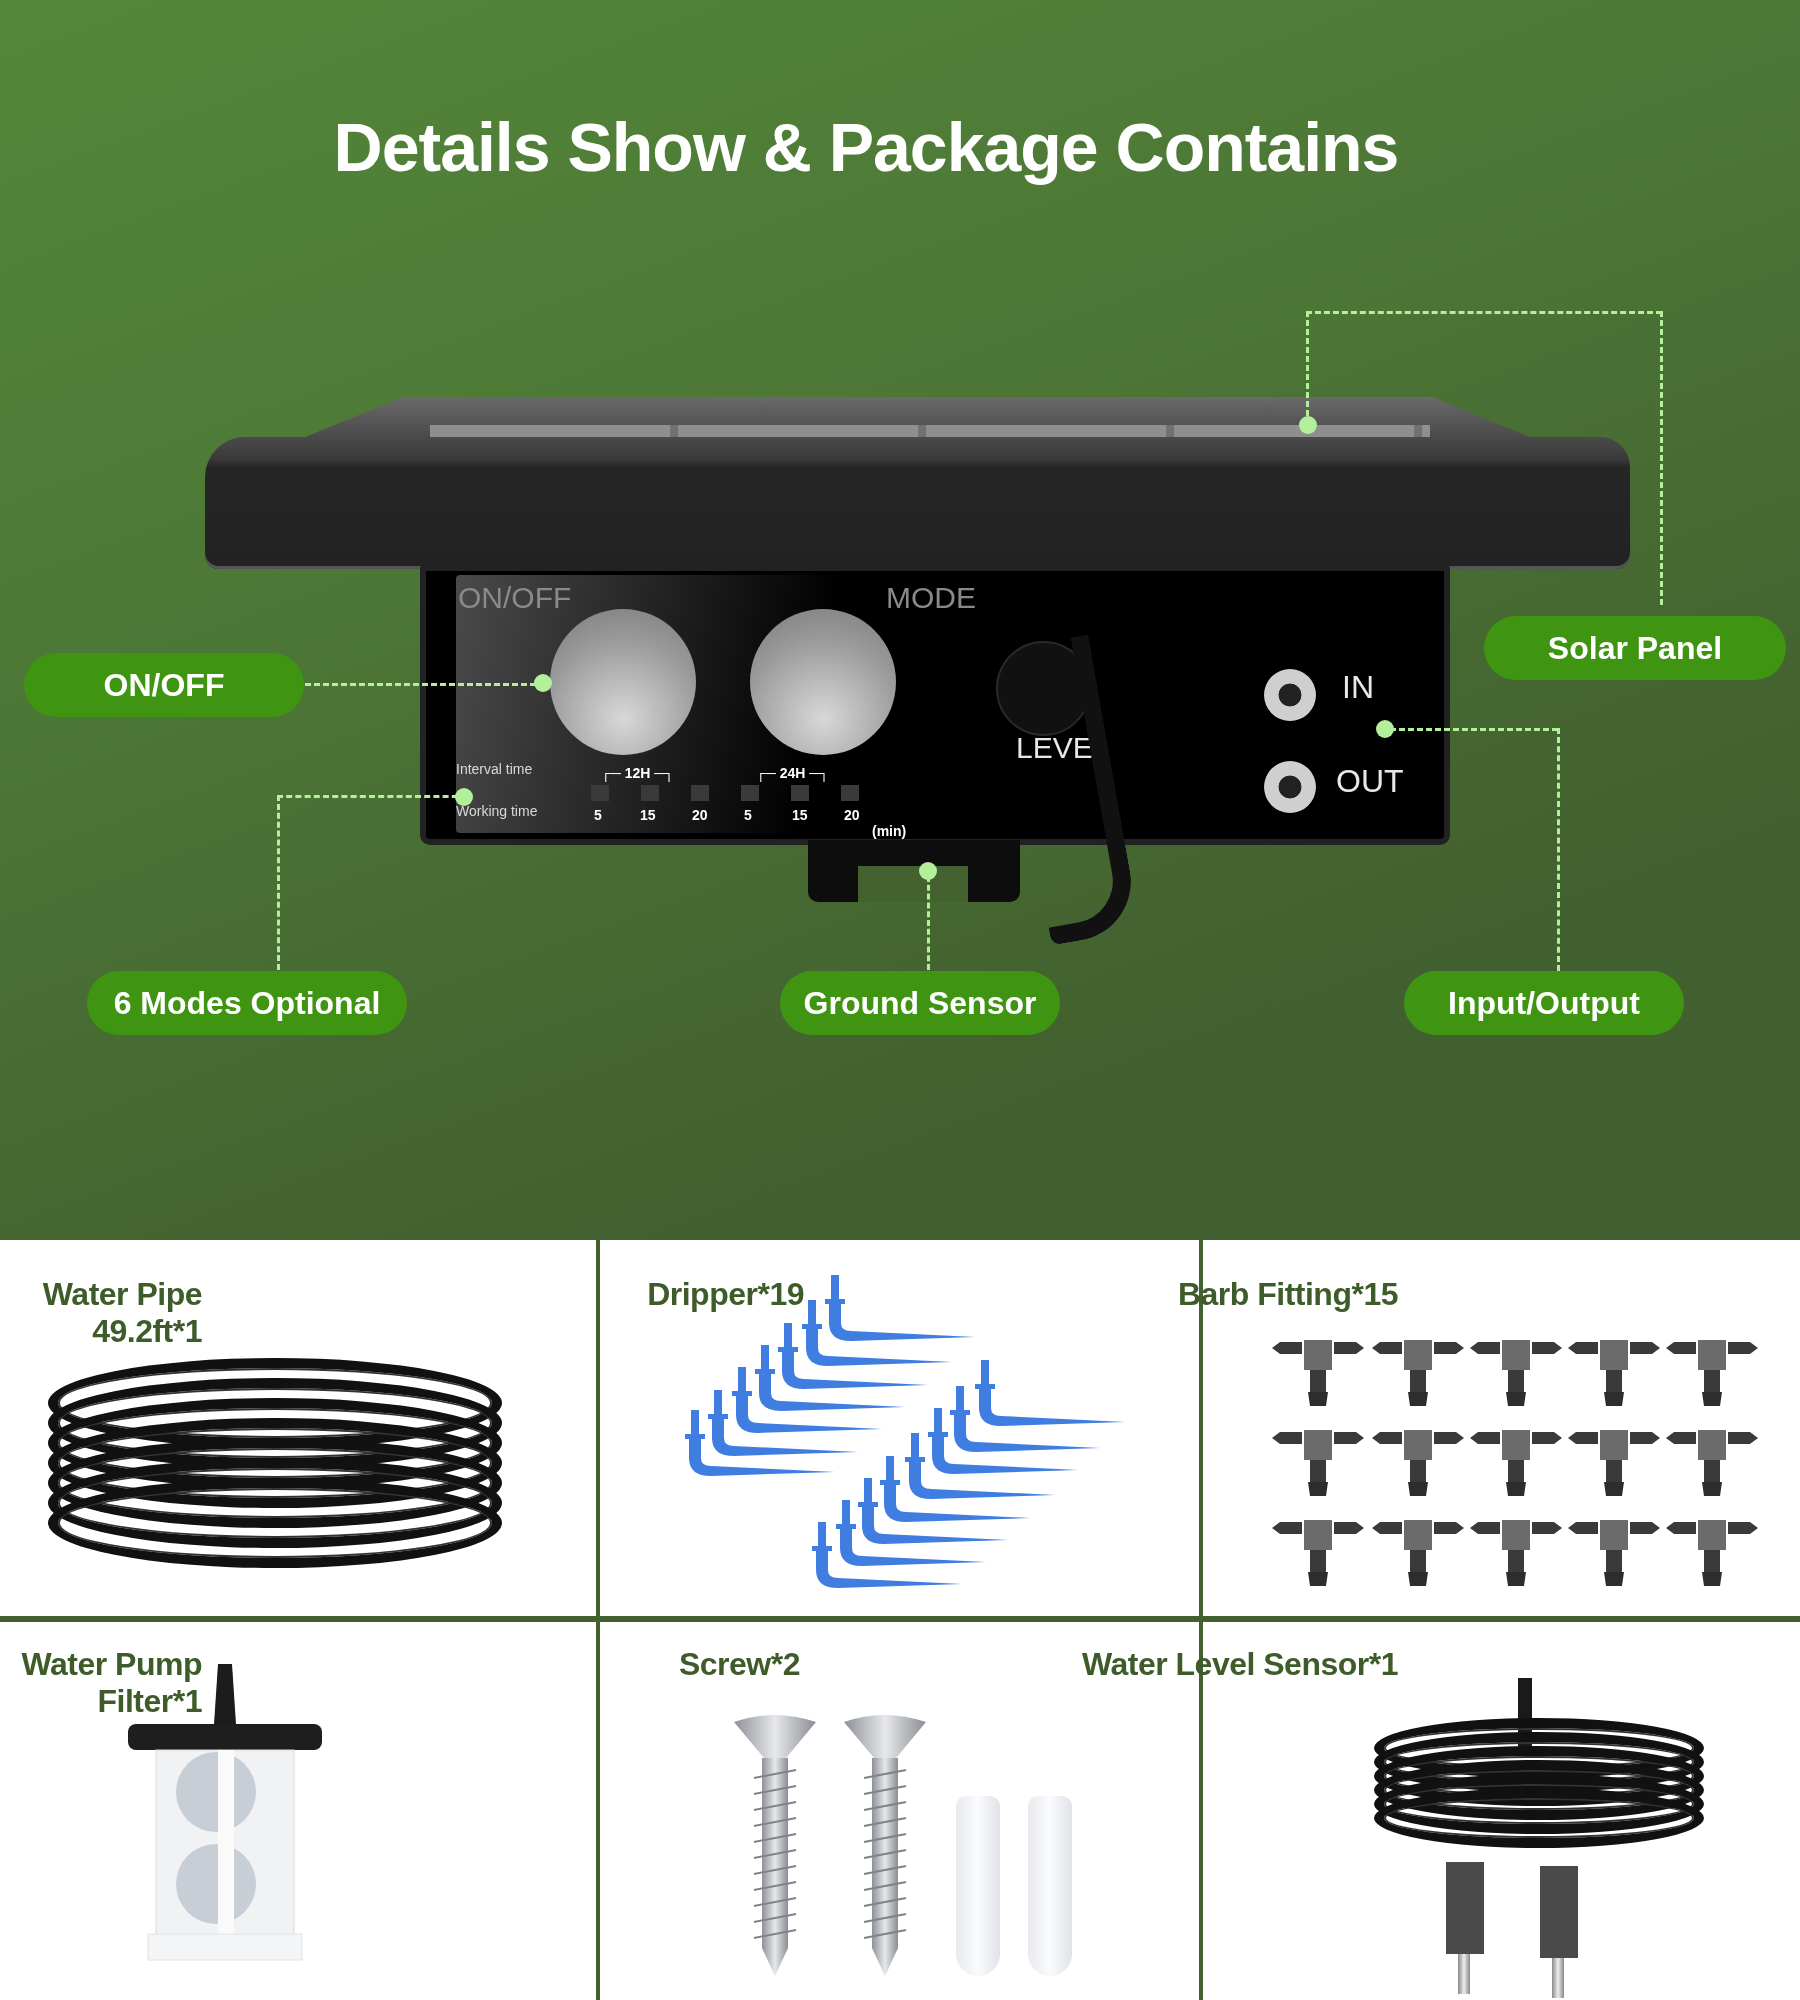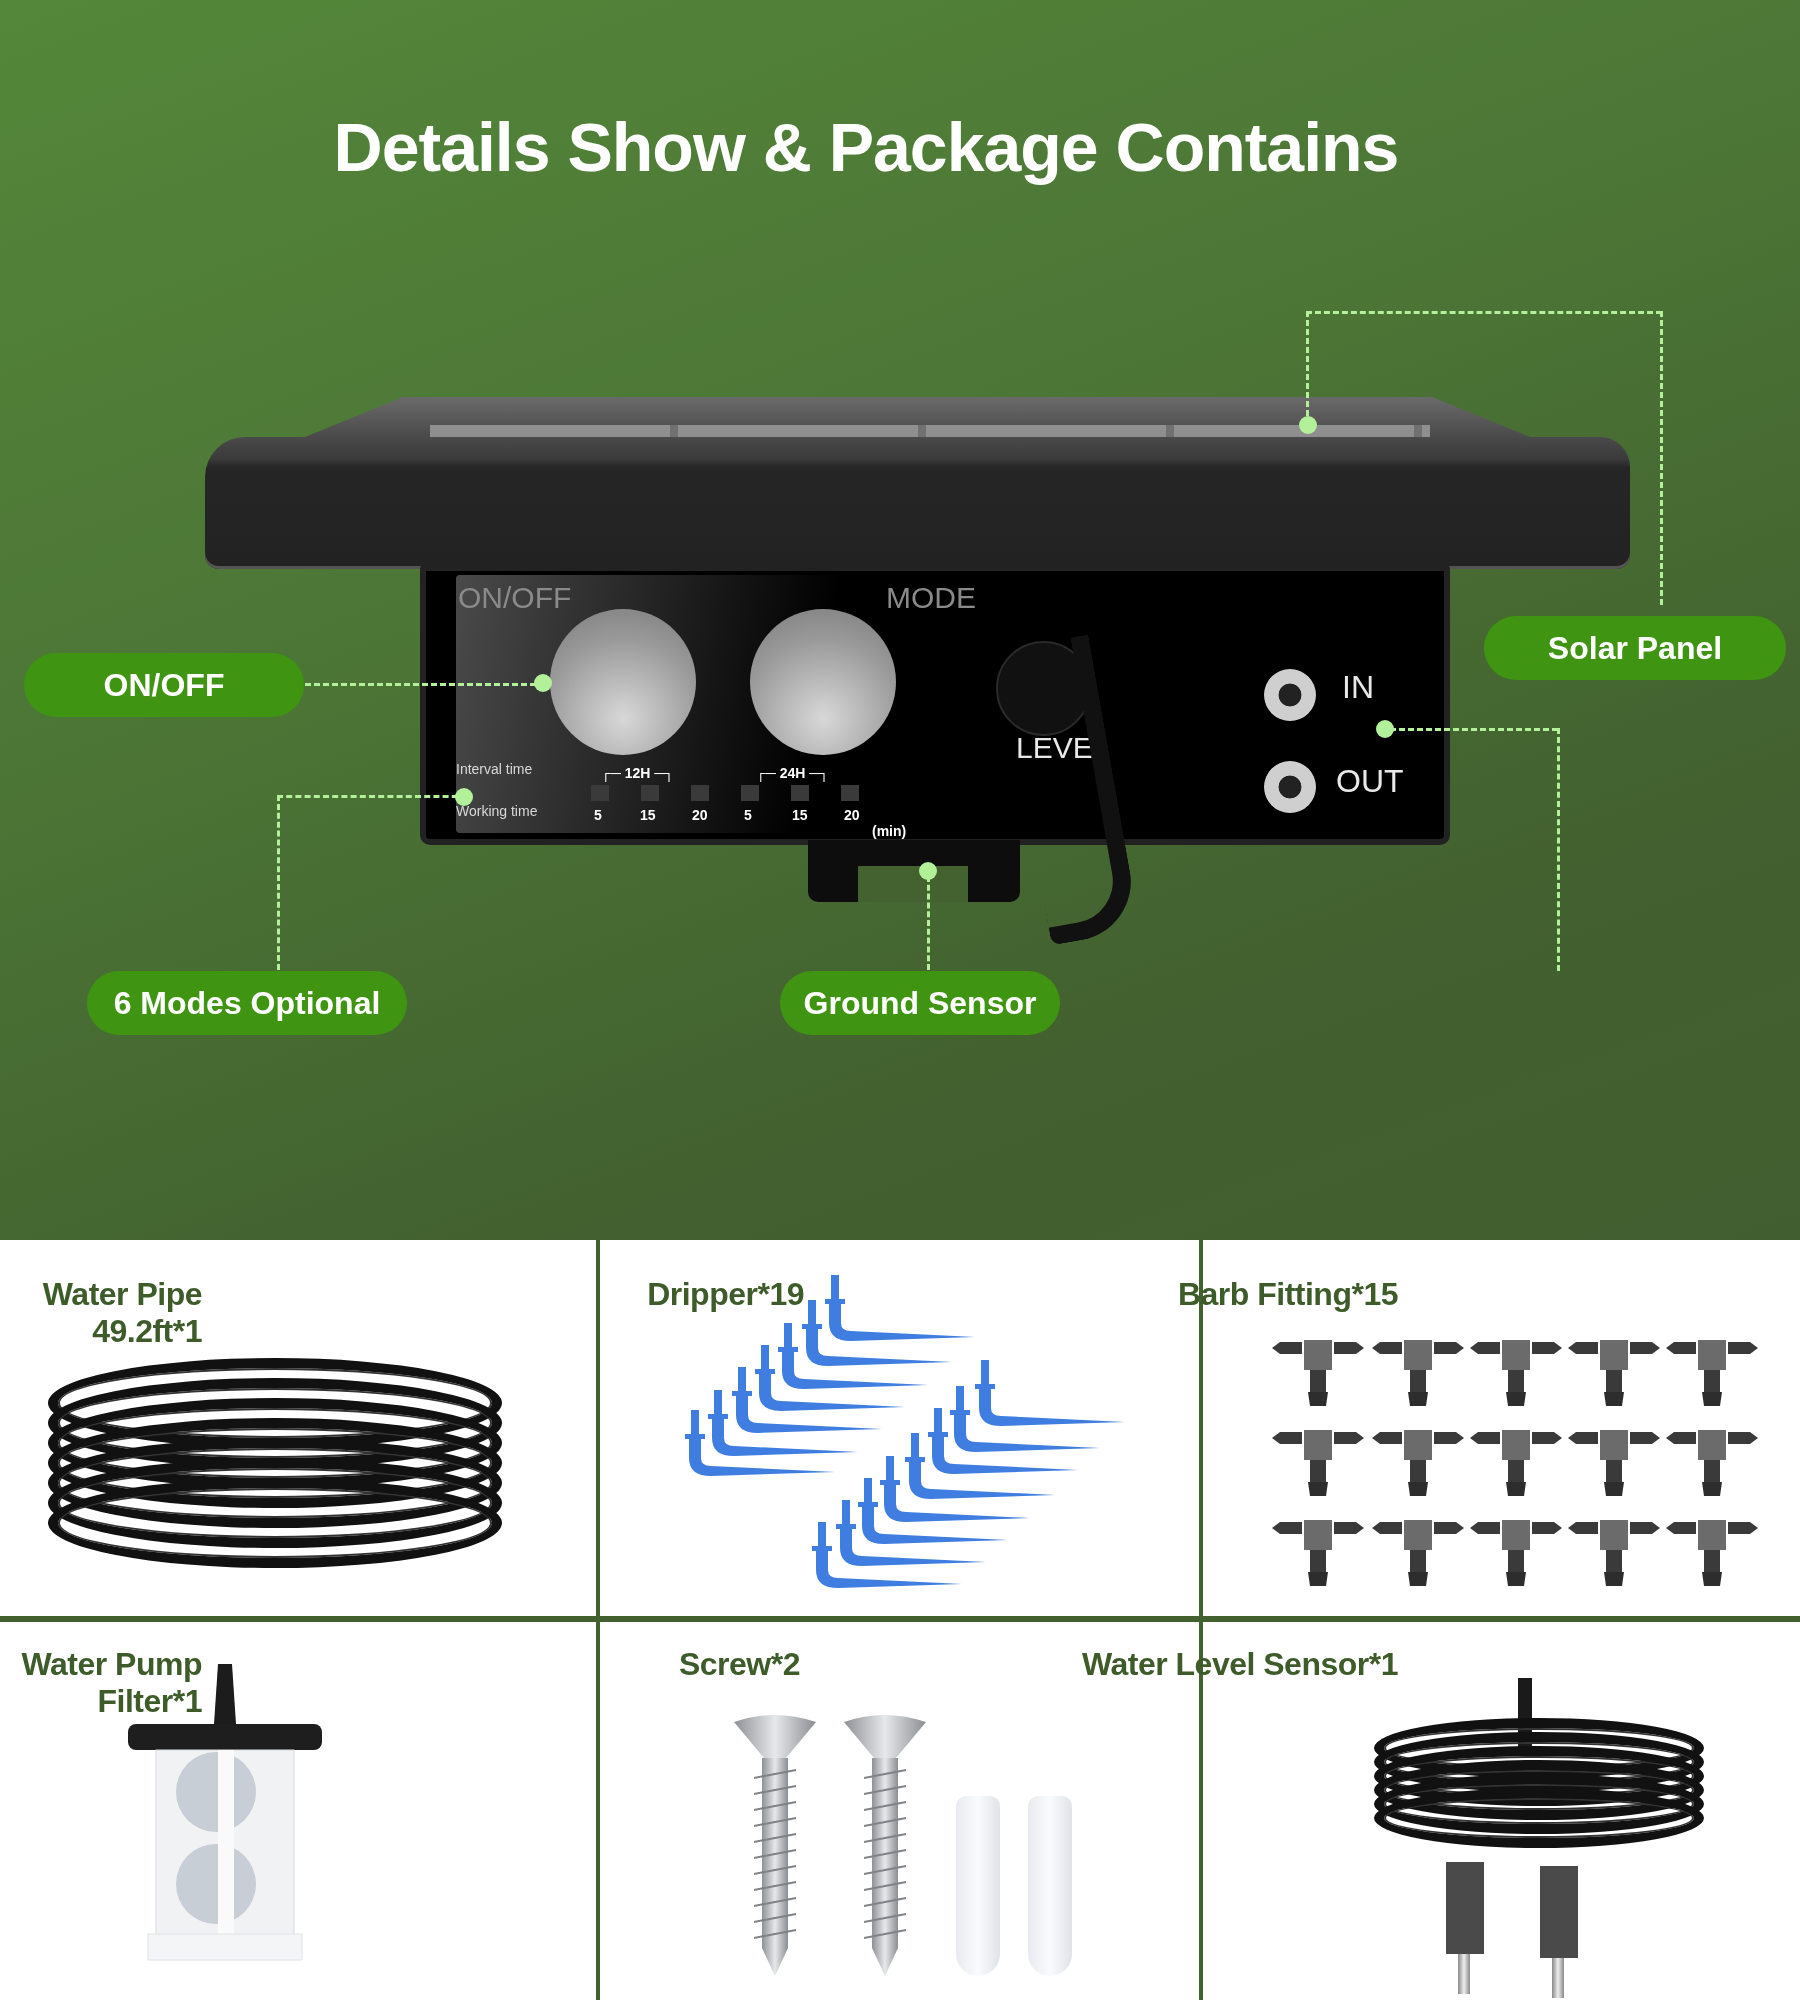--- a/index.html
+++ b/index.html
@@ -133,20 +133,21 @@
   <div class="dot" style="left:455px;top:788px;"></div>
   <div class="pill" style="left:87px;top:971px;width:320px;text-align:right;">6 Modes Optional</div>
 
   <div class="dot" style="left:919px;top:862px;"></div>
   <div class="dash-v" style="left:927px;top:876px;height:94px;"></div>
   <div class="pill" style="left:780px;top:971px;width:280px;">Ground Sensor</div>
 
   <div class="dot" style="left:1376px;top:720px;"></div>
   <div class="dash-h" style="left:1390px;top:728px;width:168px;"></div>
   <div class="dash-v" style="left:1557px;top:728px;height:243px;"></div>
+  <div class="pill" style="left:1404px;top:971px;width:280px;">Input/Output</div>
 </div>
 
 <div class="grid">
   <div class="vline" style="left:596px;"></div>
   <div class="vline" style="left:1199px;"></div>
   <div class="hline"></div>
 
   <div class="cell-title" style="right:1234px;top:36px;">Water Pipe 49.2ft*1</div>
   <div style="position:absolute;left:48px;top:118px;width:454px;height:220px;">
     <div class="coil" style="left:0;top:0;width:454px;height:90px;"></div>

